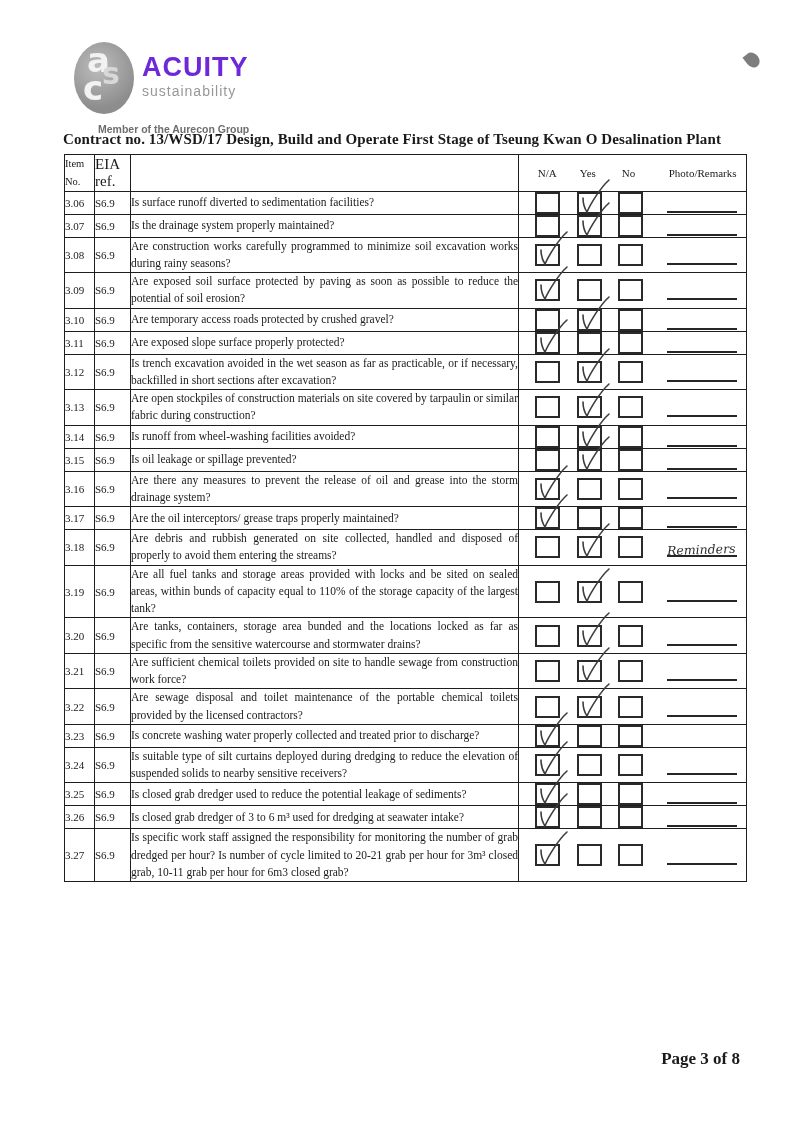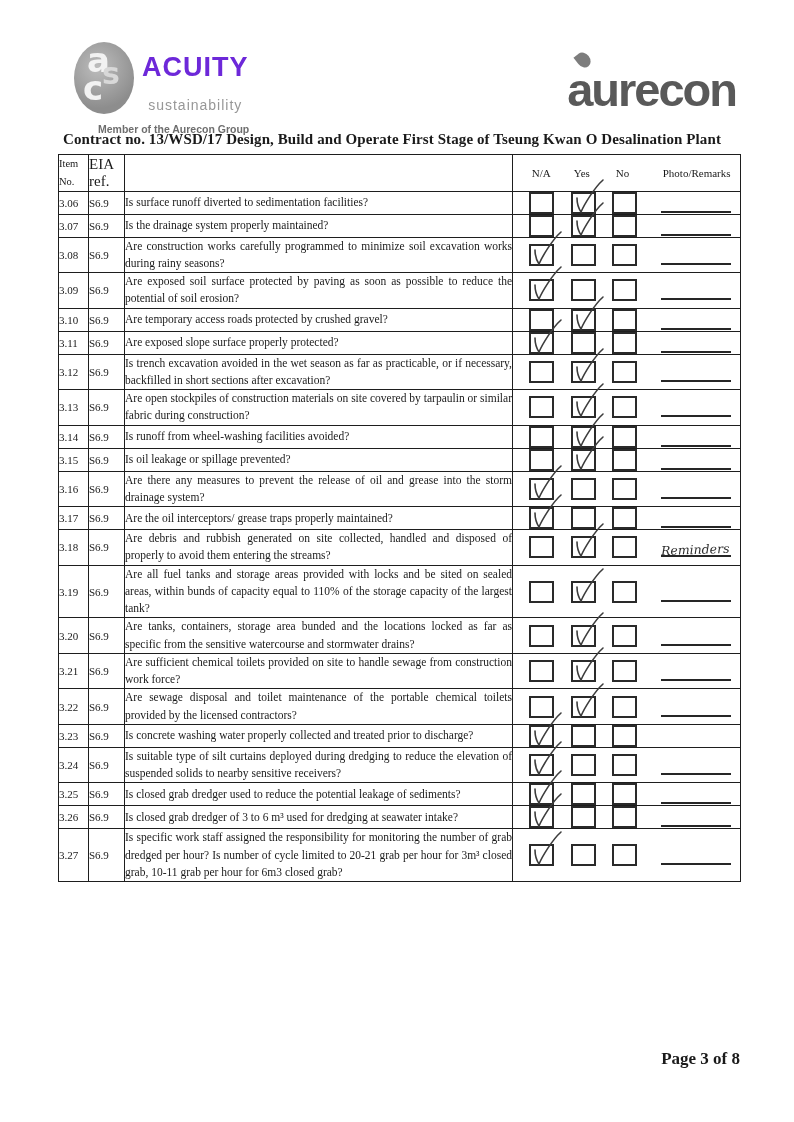--- a/index.html
+++ b/index.html
@@ -13,36 +13,36 @@
       background:radial-gradient(circle at 40% 35%,#bdbdbd,#8d8d8d 70%);
       position:relative;flex:0 0 auto;}
   .acuity-mark span{position:absolute;font-family:"DejaVu Sans",sans-serif;font-weight:bold;color:#f2f2f2;}
   .acuity-mark .m-a{left:13px;top:-2px;font-size:34px;}
   .acuity-mark .m-s{left:28px;top:14px;font-size:30px;color:#d8d8d8;}
   .acuity-mark .m-c{left:9px;top:26px;font-size:34px;}
   .acuity-text{margin-left:8px;padding-top:12px;}
   .acuity-name{font-family:"Liberation Sans",sans-serif;font-weight:bold;font-size:27px;
       color:#6d28d9;letter-spacing:1px;line-height:1;}
   .acuity-sub{font-family:"Liberation Sans",sans-serif;font-size:14px;color:#979797;
-      text-align:center;margin-top:16px;letter-spacing:1px;}
+      text-align:left;margin-top:2px;letter-spacing:1px;}
   .acuity-tag{font-family:"Liberation Sans",sans-serif;font-size:10.5px;font-weight:bold;
       color:#6e6e6e;margin-top:9px;margin-left:24px;white-space:nowrap;}
 
   .aurecon{position:absolute;right:58px;top:52px;}
   .aurecon-word{font-family:"Liberation Sans",sans-serif;font-weight:bold;font-size:47px;
       color:#595959;letter-spacing:-2px;line-height:1;position:relative;padding-top:14px;}
   .aurecon-leaf{position:absolute;left:10px;top:0px;width:13px;height:16px;background:#7d7d7d;
       border-radius:0 55% 55% 55%;transform:rotate(-38deg);}
 
   
   .doc-title{position:absolute;left:0;right:10px;top:131px;text-align:center;
       font-weight:bold;font-size:15px;letter-spacing:0.1px;}
 
   
-  table.checklist{position:absolute;left:58px;top:154px;width:682px;border-collapse:collapse;
+  table.checklist{position:absolute;left:64px;top:154px;width:682px;border-collapse:collapse;
       font-size:11.5px;table-layout:fixed;}
   table.checklist th,table.checklist td{border:1.5px solid #1e1e1e;padding:0;vertical-align:middle;}
   col.c1{width:30px;}col.c2{width:36px;}col.c3{width:388px;}col.c4{width:228px;}
 
   th{font-weight:normal;text-align:left;}
   .hdr-item{vertical-align:top;font-size:10.5px;padding:2px 1px 2px 2px;height:34px;line-height:1.7;}
   .hdr-eia{vertical-align:top;font-size:15px;padding:1px 1px;}
   .hdr-checks{vertical-align:top;padding-top:4px;}
   .hdr-flex{display:flex;padding-left:8px;font-size:11px;}
   .hdr-slot{width:42px;text-align:center;}
@@ -82,21 +82,20 @@
         <div class="acuity-name">ACUITY</div>
         <div class="acuity-sub">sustainability</div>
       </div>
     </div>
     <div class="acuity-tag">Member of the Aurecon Group</div>
   </div>
 
   <div class="aurecon">
     <div class="aurecon-word">
       <span class="aurecon-leaf"></span>
-      <span>aurecon</span>
     </div>
   </div>
 
   <div class="doc-title">Contract no.  13/WSD/17 Design, Build and Operate First Stage of Tseung Kwan O Desalination Plant</div>
 
   <table class="checklist">
     <colgroup>
         <col class="c1">
         <col class="c2">
         <col class="c3">

